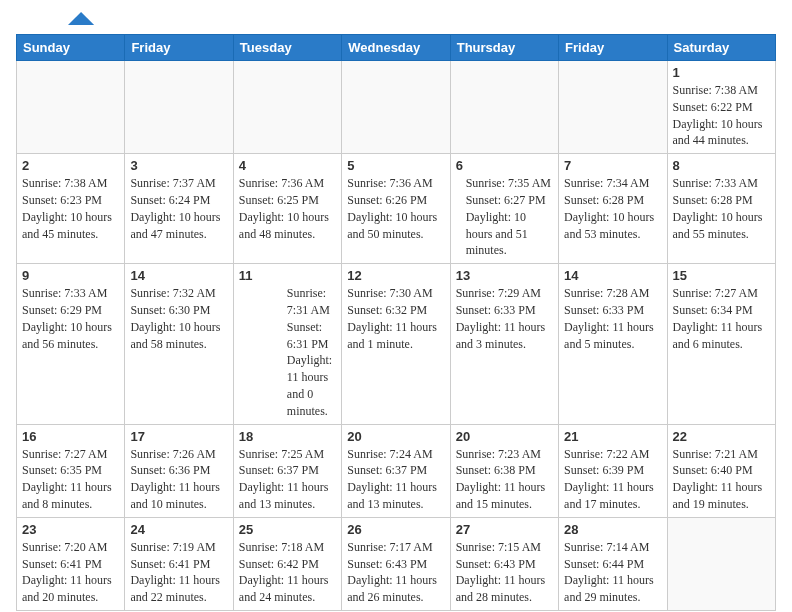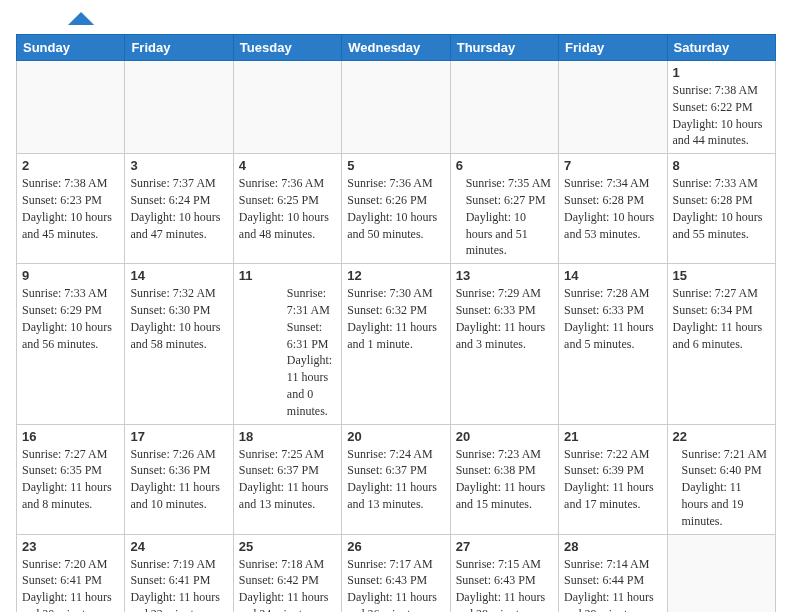--- a/index.html
+++ b/index.html
@@ -250,21 +250,21 @@
 Daylight: 11 hours and 15 minutes.</div>
         </td>
         <td>
           <span class="day-num">21</span>
           <div class="day-info" style="white-space: pre-line;">Sunrise: 7:22 AM
 Sunset: 6:39 PM
 Daylight: 11 hours and 17 minutes.</div>
         </td>
         <td>
           <span class="day-num">22</span>
-          <div class="day-info" style="white-space: pre-line; margin-left: 9px;">Sunrise: 7:21 AM
+          <div class="day-info" style="white-space: pre-line;">Sunrise: 7:21 AM
 Sunset: 6:40 PM
 Daylight: 11 hours and 19 minutes.</div>
         </td>
       </tr>
       <tr>
         <td>
           <span class="day-num">23</span>
           <div class="day-info" style="white-space: pre-line;">Sunrise: 7:20 AM
 Sunset: 6:41 PM
 Daylight: 11 hours and 20 minutes.</div>

